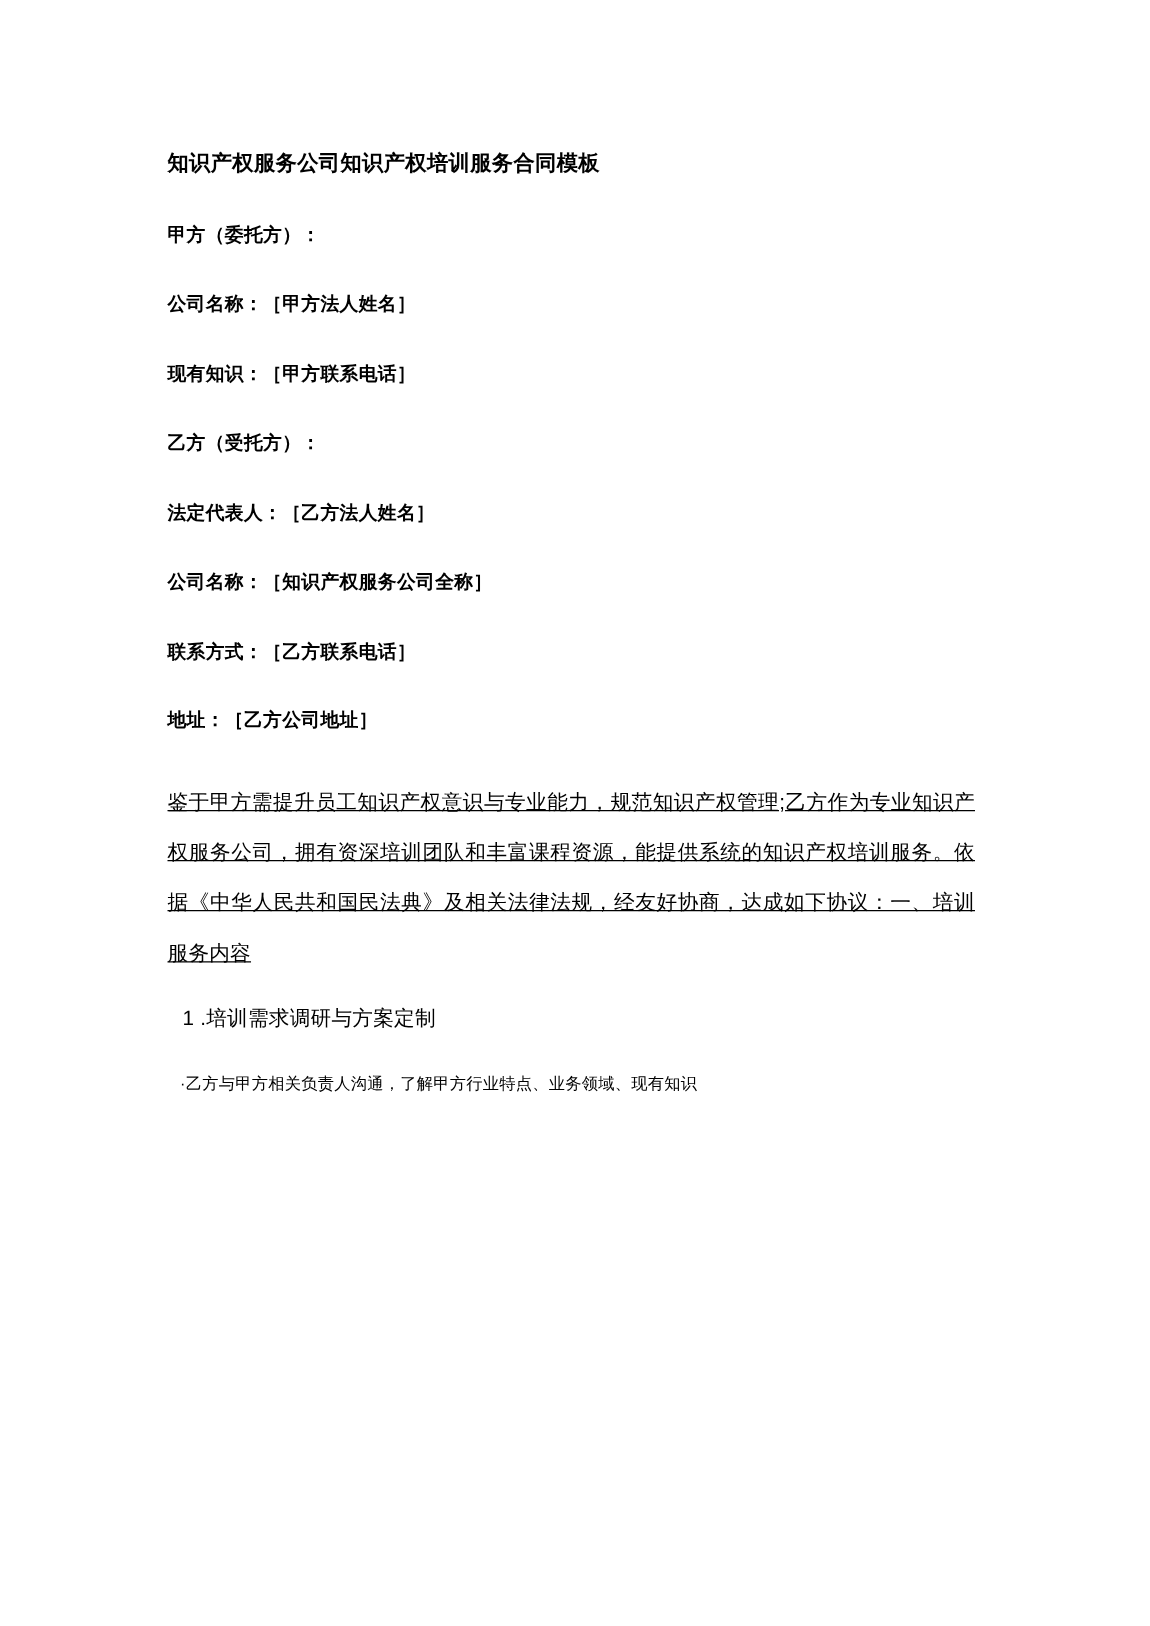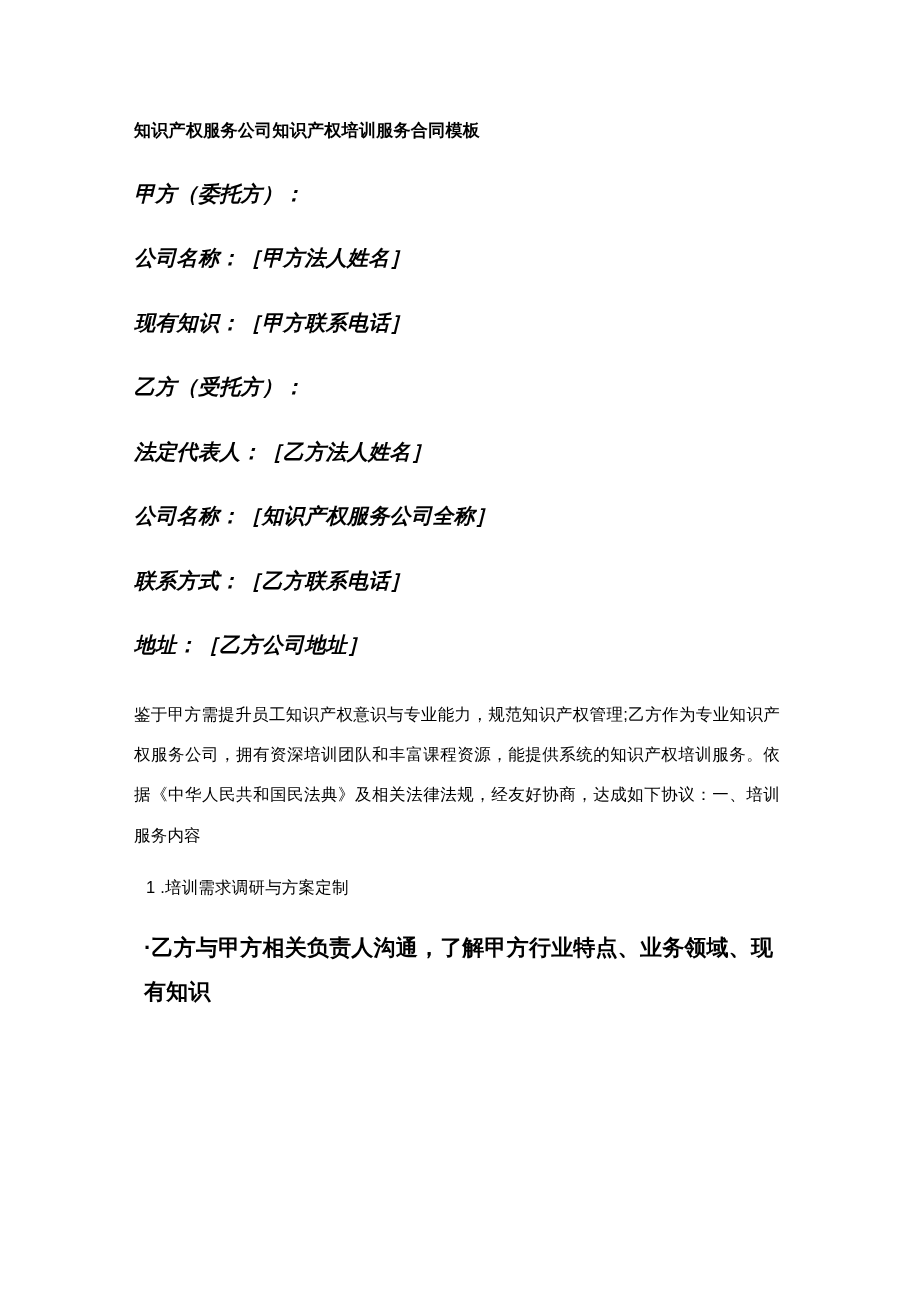--- a/index.html
+++ b/index.html
@@ -22,50 +22,50 @@
     padding: 118px 140px 0 134px;
   }
   .doc-title {
     font-size: 17px;
     font-weight: 700;
     line-height: 1.5;
     letter-spacing: 0.3px;
     margin: 0 0 34px 0;
   }
   .field-line {
-    font-size: 21px;
+    font-size: 15px;
     font-weight: 700;
     line-height: 1.5;
     letter-spacing: 0.3px;
     margin: 0 0 33px 0;
     white-space: nowrap;
-    font-style: italic;
   }
   .para {
     font-size: 16.5px;
     font-weight: 400;
     line-height: 2.45;
     letter-spacing: 0.2px;
     margin: 0;
     text-align: justify;
     text-justify: inter-ideograph;
   }
   .para-body {
     margin-top: 14px;
+    text-decoration: underline;
   }
   .list-num {
     font-size: 16.5px;
     font-weight: 400;
     line-height: 2.0;
     letter-spacing: 0.2px;
     margin: 16px 0 0 12px;
   }
   .bullet-line {
-    font-size: 22px;
-    font-weight: 700;
+    font-size: 13px;
+    font-weight: 400;
     line-height: 2.0;
     letter-spacing: 0.2px;
     margin: 22px 0 0 0;
     padding-left: 10px;
   }
 </style>
 </head>
 <body>
 
 <div class="page">

